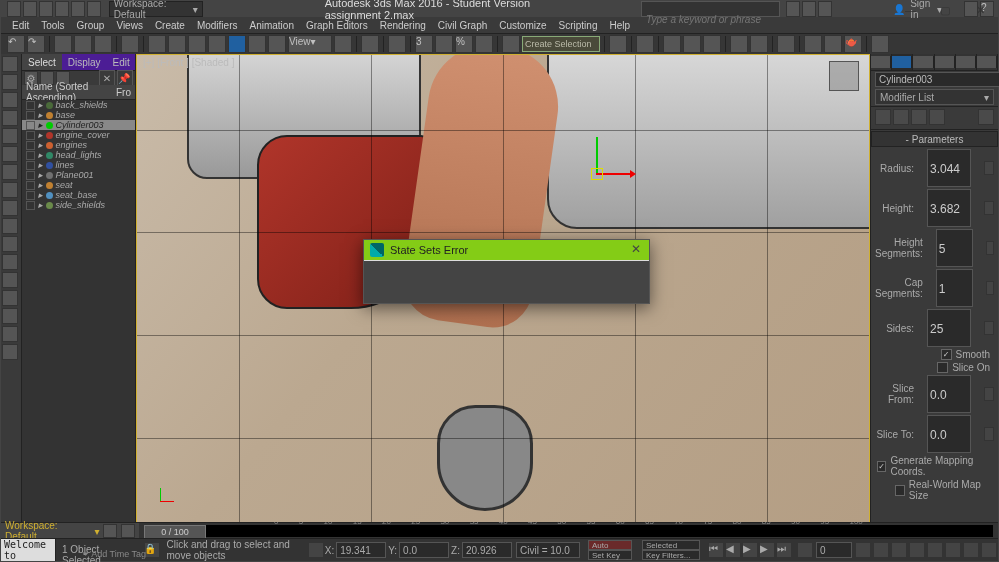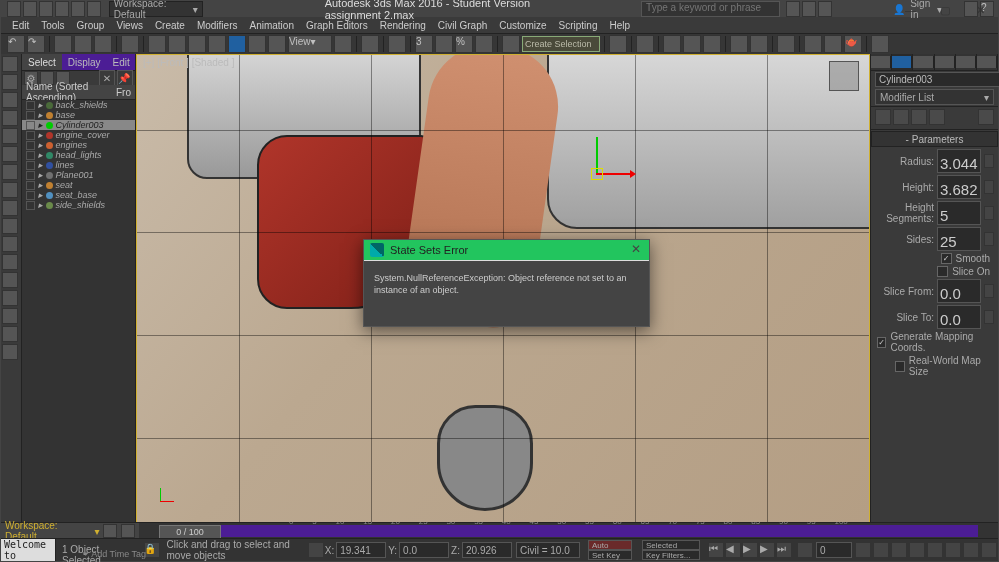--- a/index.html
+++ b/index.html
@@ -4,21 +4,21 @@
 <style>
 html,body{margin:0;padding:0;width:999px;height:562px;font-family:Tahoma,Arial,sans-serif;font-size:10px;background:#191919;overflow:hidden;color:#c0c0c0}
 .win{position:absolute;inset:0;background:#ddd;border:1px solid #444}
 .winctrls{position:absolute;top:0;right:0;display:flex}
 .winctrls div{width:35px;height:18px;display:flex;align-items:center;justify-content:center;font-size:11px;color:#333}
 .toolbar1{height:16px;background:#444;display:flex;align-items:center;padding:0 4px;gap:2px}
 .toolbar1 .ticon{width:14px;height:14px;background:#555;border:1px solid #333}
 .ws-drop{background:#333;border:1px solid #222;padding:0 4px;height:14px;display:flex;align-items:center;color:#aaa;font-size:10px;margin-left:6px}
 .titletext{color:#ddd;margin-left:120px;font-size:11px}
 .search{margin-left:60px;width:160px;height:14px;background:#333;border:1px solid #555}
-.search input{width:100%;background:transparent;border:0;color:#888;font-size:10px;padding:0 4px;outline:none}
+.search input{width:100%;background:transparent;border:0;color:#888;font-size:10px;font-style:italic;padding:12px 4px;outline:none}
 .signin{margin-left:60px;color:#aaa;font-size:10px;display:flex;align-items:center;gap:4px}
 .menubar{height:16px;background:#3a3a3a;display:flex;align-items:center;padding:0 6px;gap:2px;border-bottom:1px solid #222;color:#ccc}
 .menubar span{padding:0 5px}
 .ribbon{height:20px;background:#363636;border-bottom:1px solid #222;display:flex;align-items:center;padding:0 6px;gap:2px}
 .ribbon .ricon{width:16px;height:16px;background:#555;border:1px solid #333}
 .ribbon .sep{width:1px;height:16px;background:#222;margin:0 2px}
 .ribbon .ractive{background:#2060a0}
 .ribbon .csel{width:72px;height:14px;background:#4a4a3a;border:1px solid #8a7;color:#bba;font-size:9px;padding:0 2px;display:flex;align-items:center}
 .main{position:absolute;top:53px;left:0;right:0;bottom:38px;display:flex}
 .leftbar{width:18px;background:#3a3a3a;border-right:1px solid #222;display:flex;flex-direction:column;gap:2px;padding:2px 1px}
@@ -63,38 +63,38 @@
 .rtabs .rt{width:12px;height:12px;background:#555}
 .rtabs .sel{background:#2a2a2a}
 .rrow{display:flex;align-items:center;padding:1px 4px;gap:2px}
 .rinput{flex:1;height:13px;background:#2a2a2a;border:1px solid #555;color:#bbb;padding:0 3px;font-size:10px}
 .rswatch{width:14px;height:14px;background:#0c0}
 .rdrop{width:100%;height:14px;background:#333;border:1px solid #555;color:#aaa;font-size:10px;padding:0 4px;display:flex;align-items:center;justify-content:space-between}
 .rbox{margin:2px 4px;height:60px;background:#2a2a2a;border:1px solid #555;padding:4px;font-size:10px;color:#aaa}
 .rtool{height:18px;display:flex;gap:2px;padding:2px 4px;border-top:1px solid #222;border-bottom:1px solid #222}
 .rtool div{width:14px;height:14px;background:#4a4a4a;border:1px solid #333}
 .rhdr{height:14px;background:#333;border:1px solid #222;text-align:center;color:#bbb;font-size:10px;display:flex;align-items:center;justify-content:center;margin:1px 0}
-.rparam{display:flex;align-items:center;justify-content:flex-end;padding:1px 4px;gap:3px;font-size:10px;color:#aaa}
+.rparam{display:flex;align-items:center;justify-content:flex-end;padding:1px 4px;gap:13px;font-size:10px;color:#aaa}
 .rparam .plabel{flex:1;text-align:right}
-.rparam .pval{width:38px;height:12px;background:#2a2a2a;border:1px solid #555;color:#ccc;padding:5px 2px;font-size:15px}
+.rparam .pval{width:38px;height:12px;background:#2a2a2a;border:1px solid #555;color:#ccc;padding:12px 2px;font-size:12px}
 .rparam .pspin{width:8px;height:12px;background:#444;border:1px solid #333}
 .rcheck{display:flex;align-items:center;gap:4px;padding:1px 8px;justify-content:flex-end;font-size:10px;color:#aaa}
 .rcheck .cb{width:9px;height:9px;border:1px solid #666;background:#2a2a2a;display:flex;align-items:center;justify-content:center;font-size:8px;color:#ccc}
 .timeline{position:absolute;left:0;right:0;bottom:22px;height:16px;background:#333;display:flex;align-items:center;border-top:1px solid #222}
 .timeline .ws{width:130px;background:#444;font-size:10px;color:#d0b030;padding:0 4px;height:100%;display:flex;align-items:center;gap:4px}
-.timeline .track{flex:1;height:12px;background:#4c1d95;position:relative;margin:0 20px}
+.timeline .track{flex:1;height:12px;background:#000000;position:relative;margin:0 5px}
 .timeline .slider{position:absolute;left:0;top:0;width:60px;height:12px;background:#555;border:1px solid #777;font-size:9px;color:#ccc;display:flex;align-items:center;justify-content:center}
 .statusbar{position:absolute;left:0;right:0;bottom:0;height:22px;background:#333;display:flex;align-items:center;border-top:1px solid #222;font-size:10px;color:#aaa}
 .statusbar .sbox{height:14px;background:#2a2a2a;border:1px solid #555;padding:0 3px;margin:0 2px;display:flex;align-items:center}
 .statusbar .sbtn{width:14px;height:14px;background:#444;border:1px solid #333;margin:0 1px}
 .statusbar .welcome{width:48px;background:#ddd;color:#222;font-family:monospace;font-size:10px;padding:0 3px;height:100%;display:flex;align-items:center;border-right:1px solid #222}
 .statusbar .msg{flex:1;padding:0 6px;font-size:10px}
 .statusbar .selc{width:180px;border-left:1px solid #222;border-right:1px solid #222;padding:0 6px}
 .dialog{position:absolute;left:362px;top:238px;width:285px;background:#fff;border:1px solid #555;box-shadow:0 4px 16px #0008;z-index:100;font-size:11px}
-.dialog .dtitle{height:20px;background:#22c55e;display:flex;align-items:center;padding:0 6px;color:#222;border-bottom:1px solid #ddd}
+.dialog .dtitle{height:20px;background:#84cc16;display:flex;align-items:center;padding:0 6px;color:#222;border-bottom:1px solid #ddd}
 .dialog .dtitle .dicon{width:14px;height:14px;background:linear-gradient(45deg,#0aa 50%,#066 50%);border-radius:2px;margin-right:6px}
 .dialog .dclose{position:absolute;top:2px;right:6px;width:14px;height:14px;font-size:12px;color:#444;display:flex;align-items:center;justify-content:center}
 .dialog .dbody{background:#444;color:#ccc;padding:12px 10px 30px 10px;font-size:9px;line-height:1.3}
 .dialog .dfoot{height:30px;background:#fff;display:flex;align-items:center;justify-content:flex-end;padding:0 10px}
 .dialog .dok{width:50px;height:16px;background:#555;border:1px solid #333;color:#ddd;font-size:10px;display:flex;align-items:center;justify-content:center}
 .playctrl{display:flex;gap:1px;margin:0 4px}
 .playctrl div{width:14px;height:14px;background:#444;border:1px solid #333}
 .tickrow{position:absolute;left:130px;right:130px;top:-8px;height:8px;display:flex;justify-content:space-between;font-size:8px;color:#888}
 </style>
 </head>
@@ -386,20 +386,25 @@
           <div class="pspin"></div>
         </div>
       <div class="rparam">
           <div class="plabel">Height:</div>
           <div class="pval">3.682</div>
           <div class="pspin"></div>
         </div>
       <div class="rparam">
           <div class="plabel">Height Segments:</div>
           <div class="pval">5</div>
+          <div class="pspin"></div>
+        </div>
+      <div class="rparam">
+          <div class="plabel">Cap Segments:</div>
+          <div class="pval">1</div>
           <div class="pspin"></div>
         </div>
       <div class="rparam">
           <div class="plabel">Sides:</div>
           <div class="pval">25</div>
           <div class="pspin"></div>
         </div>
       <div class="rcheck">
           <div class="cb">✓</div>
           <span>Smooth</span>
@@ -515,16 +520,15 @@
     <span>Add Time Tag</span>
   </div>
 
   <div class="dialog">
     <div class="dtitle">
       <div class="dicon"></div>
       <span>State Sets Error</span>
       <div class="dclose">✕</div>
     </div>
     <div class="dbody">
-      <div>System.NullReferenceException: Object reference not set to an instance of an object.</div>
     </div>
   </div>
 </div>
 
 </body></html>

